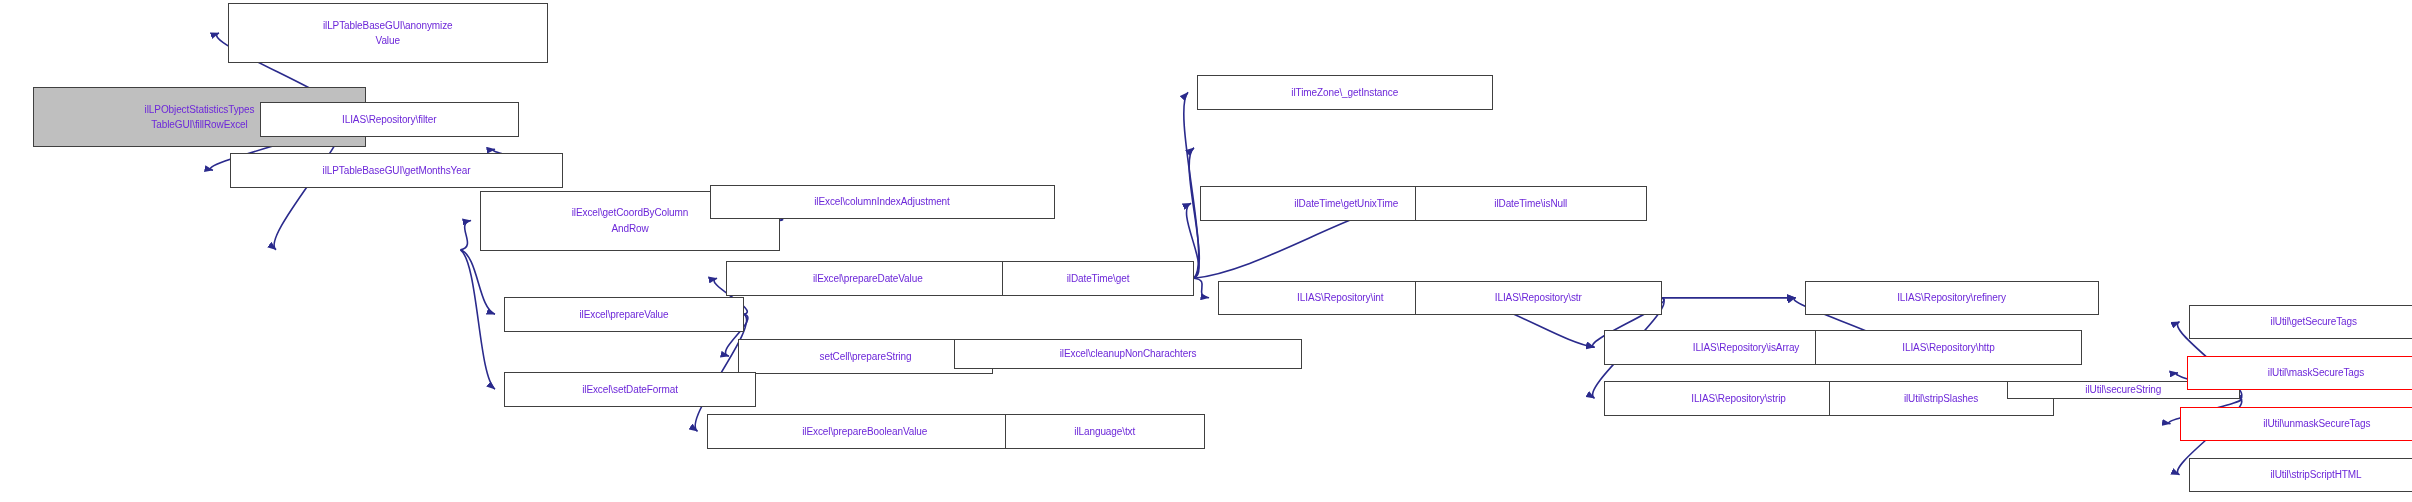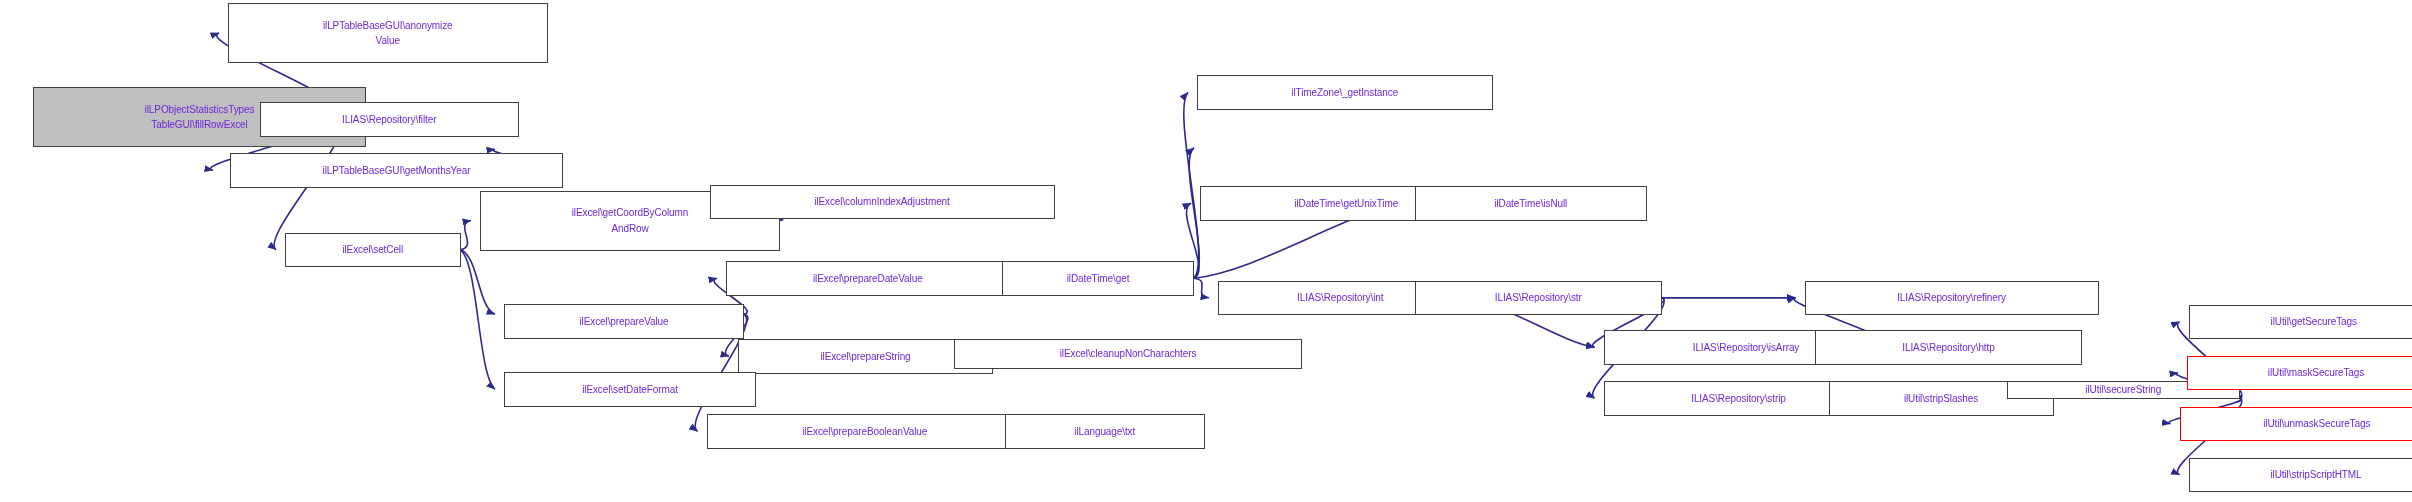--- a/index.html
+++ b/index.html
@@ -94,27 +94,26 @@
       <path d="M2239.5,398.25 C2257.5,395.7 2161,375.3 2178,372.75" fill="none" stroke="#2a2a8c" stroke-width="1.6" marker-end="url(#arrowhead)"></path>
       <path d="M2239.5,398.25 C2257.5,400.8 2153.5,421.2 2170.5,423.75" fill="none" stroke="#2a2a8c" stroke-width="1.6" marker-end="url(#arrowhead)"></path>
       <path d="M2239.5,398.25 C2257.5,405.9 2162.5,467.1 2179.5,474.75" fill="none" stroke="#2a2a8c" stroke-width="1.6" marker-end="url(#arrowhead)"></path>
     </svg>
 <div class="node root" style="left: 9px; top: 87px; width: 333px; height: 60px;"><span>ilLPObjectStatisticsTypes
 TableGUI\fillRowExcel</span></div>
     <div class="node" style="left: 228px; top: 3px; width: 319.5px; height: 60px;"><span>ilLPTableBaseGUI\anonymize
 Value</span></div>
     <div class="node" style="left: 259.5px; top: 102px; width: 259.5px; height: 34.5px; justify-content: center;"><span>ILIAS\Repository\filter</span></div>
     <div class="node" style="left: 222px; top: 153px; width: 333px; height: 34.5px; margin-left: 8px;"><span>ilLPTableBaseGUI\getMonthsYear</span></div>
-    <div class="node" style="left: 285px; top: 232.5px; width: 175.5px; height: 34.5px;"><span>ilExcel\setCell</span></div>
     <div class="node" style="left: 480px; top: 190.5px; width: 300px; height: 60px;"><span>ilExcel\getCoordByColumn
 AndRow</span></div>
     <div class="node" style="left: 709.5px; top: 184.5px; width: 345px; height: 34.5px; text-align: center;"><span>ilExcel\columnIndexAdjustment</span></div>
     <div class="node" style="left: 726px; top: 261px; width: 283.5px; height: 34.5px;"><span>ilExcel\prepareDateValue</span></div>
-    <div class="node" style="left: 504px; top: 297px; width: 240px; height: 34.5px; margin-top: 7px;"><span>ilExcel\prepareValue</span></div>
-    <div class="node" style="left: 738px; top: 339px; width: 255px; height: 34.5px;"><span>ilExcel\prepareString</span></div>
+    <div class="node" style="left: 504px; top: 297px; width: 240px; height: 34.5px;"><span>ilExcel\prepareValue</span></div>
+    <div class="node" style="left: 738px; top: 339px; width: 255px; height: 34.5px;"><span>setCell\prepareString</span></div>
     <div class="node" style="left: 504px; top: 372px; width: 252px; height: 34.5px;"><span>ilExcel\setDateFormat</span></div>
     <div class="node" style="left: 706.5px; top: 414px; width: 316.5px; height: 34.5px;"><span>ilExcel\prepareBooleanValue</span></div>
     <div class="node" style="left: 954px; top: 339px; width: 348px; height: 30px;"><span>ilExcel\cleanupNonCharachters</span></div>
     <div class="node" style="left: 1005px; top: 414px; width: 199.5px; height: 34.5px;"><span>ilLanguage\txt</span></div>
     <div class="node" style="left: 1197px; top: 75px; width: 295.5px; height: 34.5px;"><span>ilTimeZone\_getInstance</span></div>
     <div class="node" style="left: 1002px; top: 261px; width: 192px; height: 34.5px;"><span>ilDateTime\get</span></div>
     <div class="node" style="left: 1200px; top: 186px; width: 292.5px; height: 34.5px;"><span>ilDateTime\getUnixTime</span></div>
     <div class="node" style="left: 1414.5px; top: 186px; width: 232.5px; height: 34.5px;"><span>ilDateTime\isNull</span></div>
     <div class="node" style="left: 1218px; top: 280.5px; width: 244.5px; height: 34.5px;"><span>ILIAS\Repository\int</span></div>
     <div class="node" style="left: 1414.5px; top: 280.5px; width: 247.5px; height: 34.5px;"><span>ILIAS\Repository\str</span></div>

